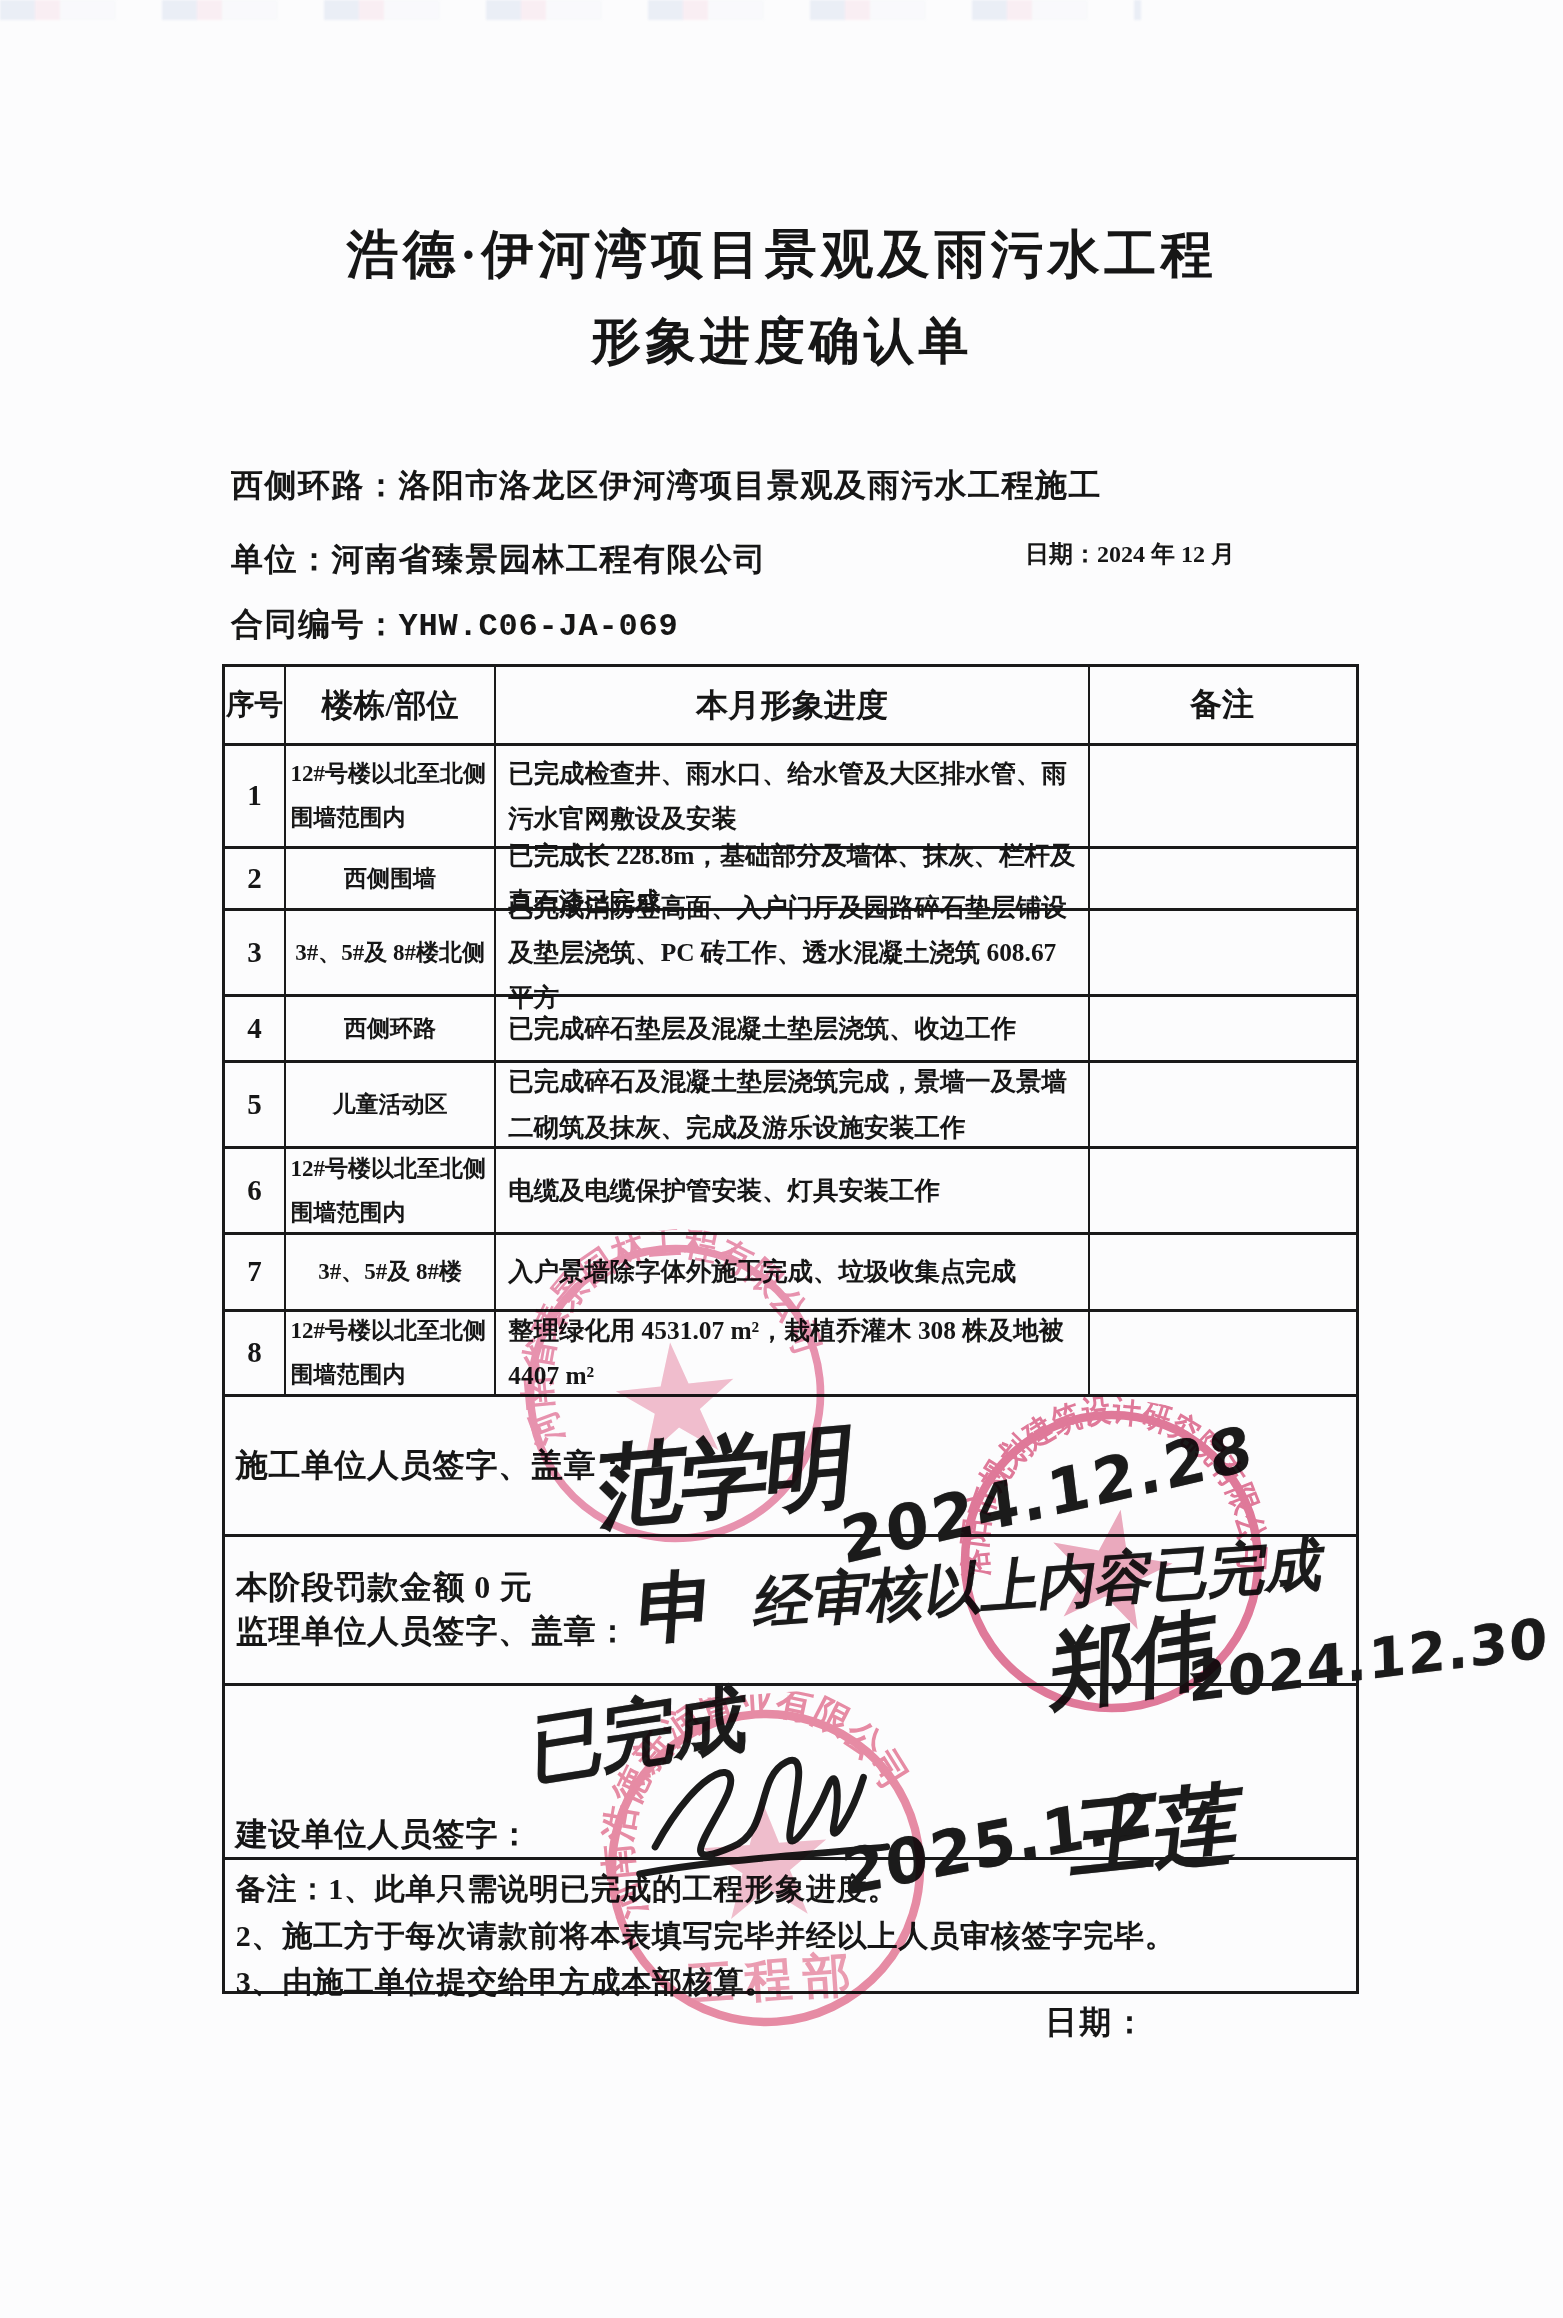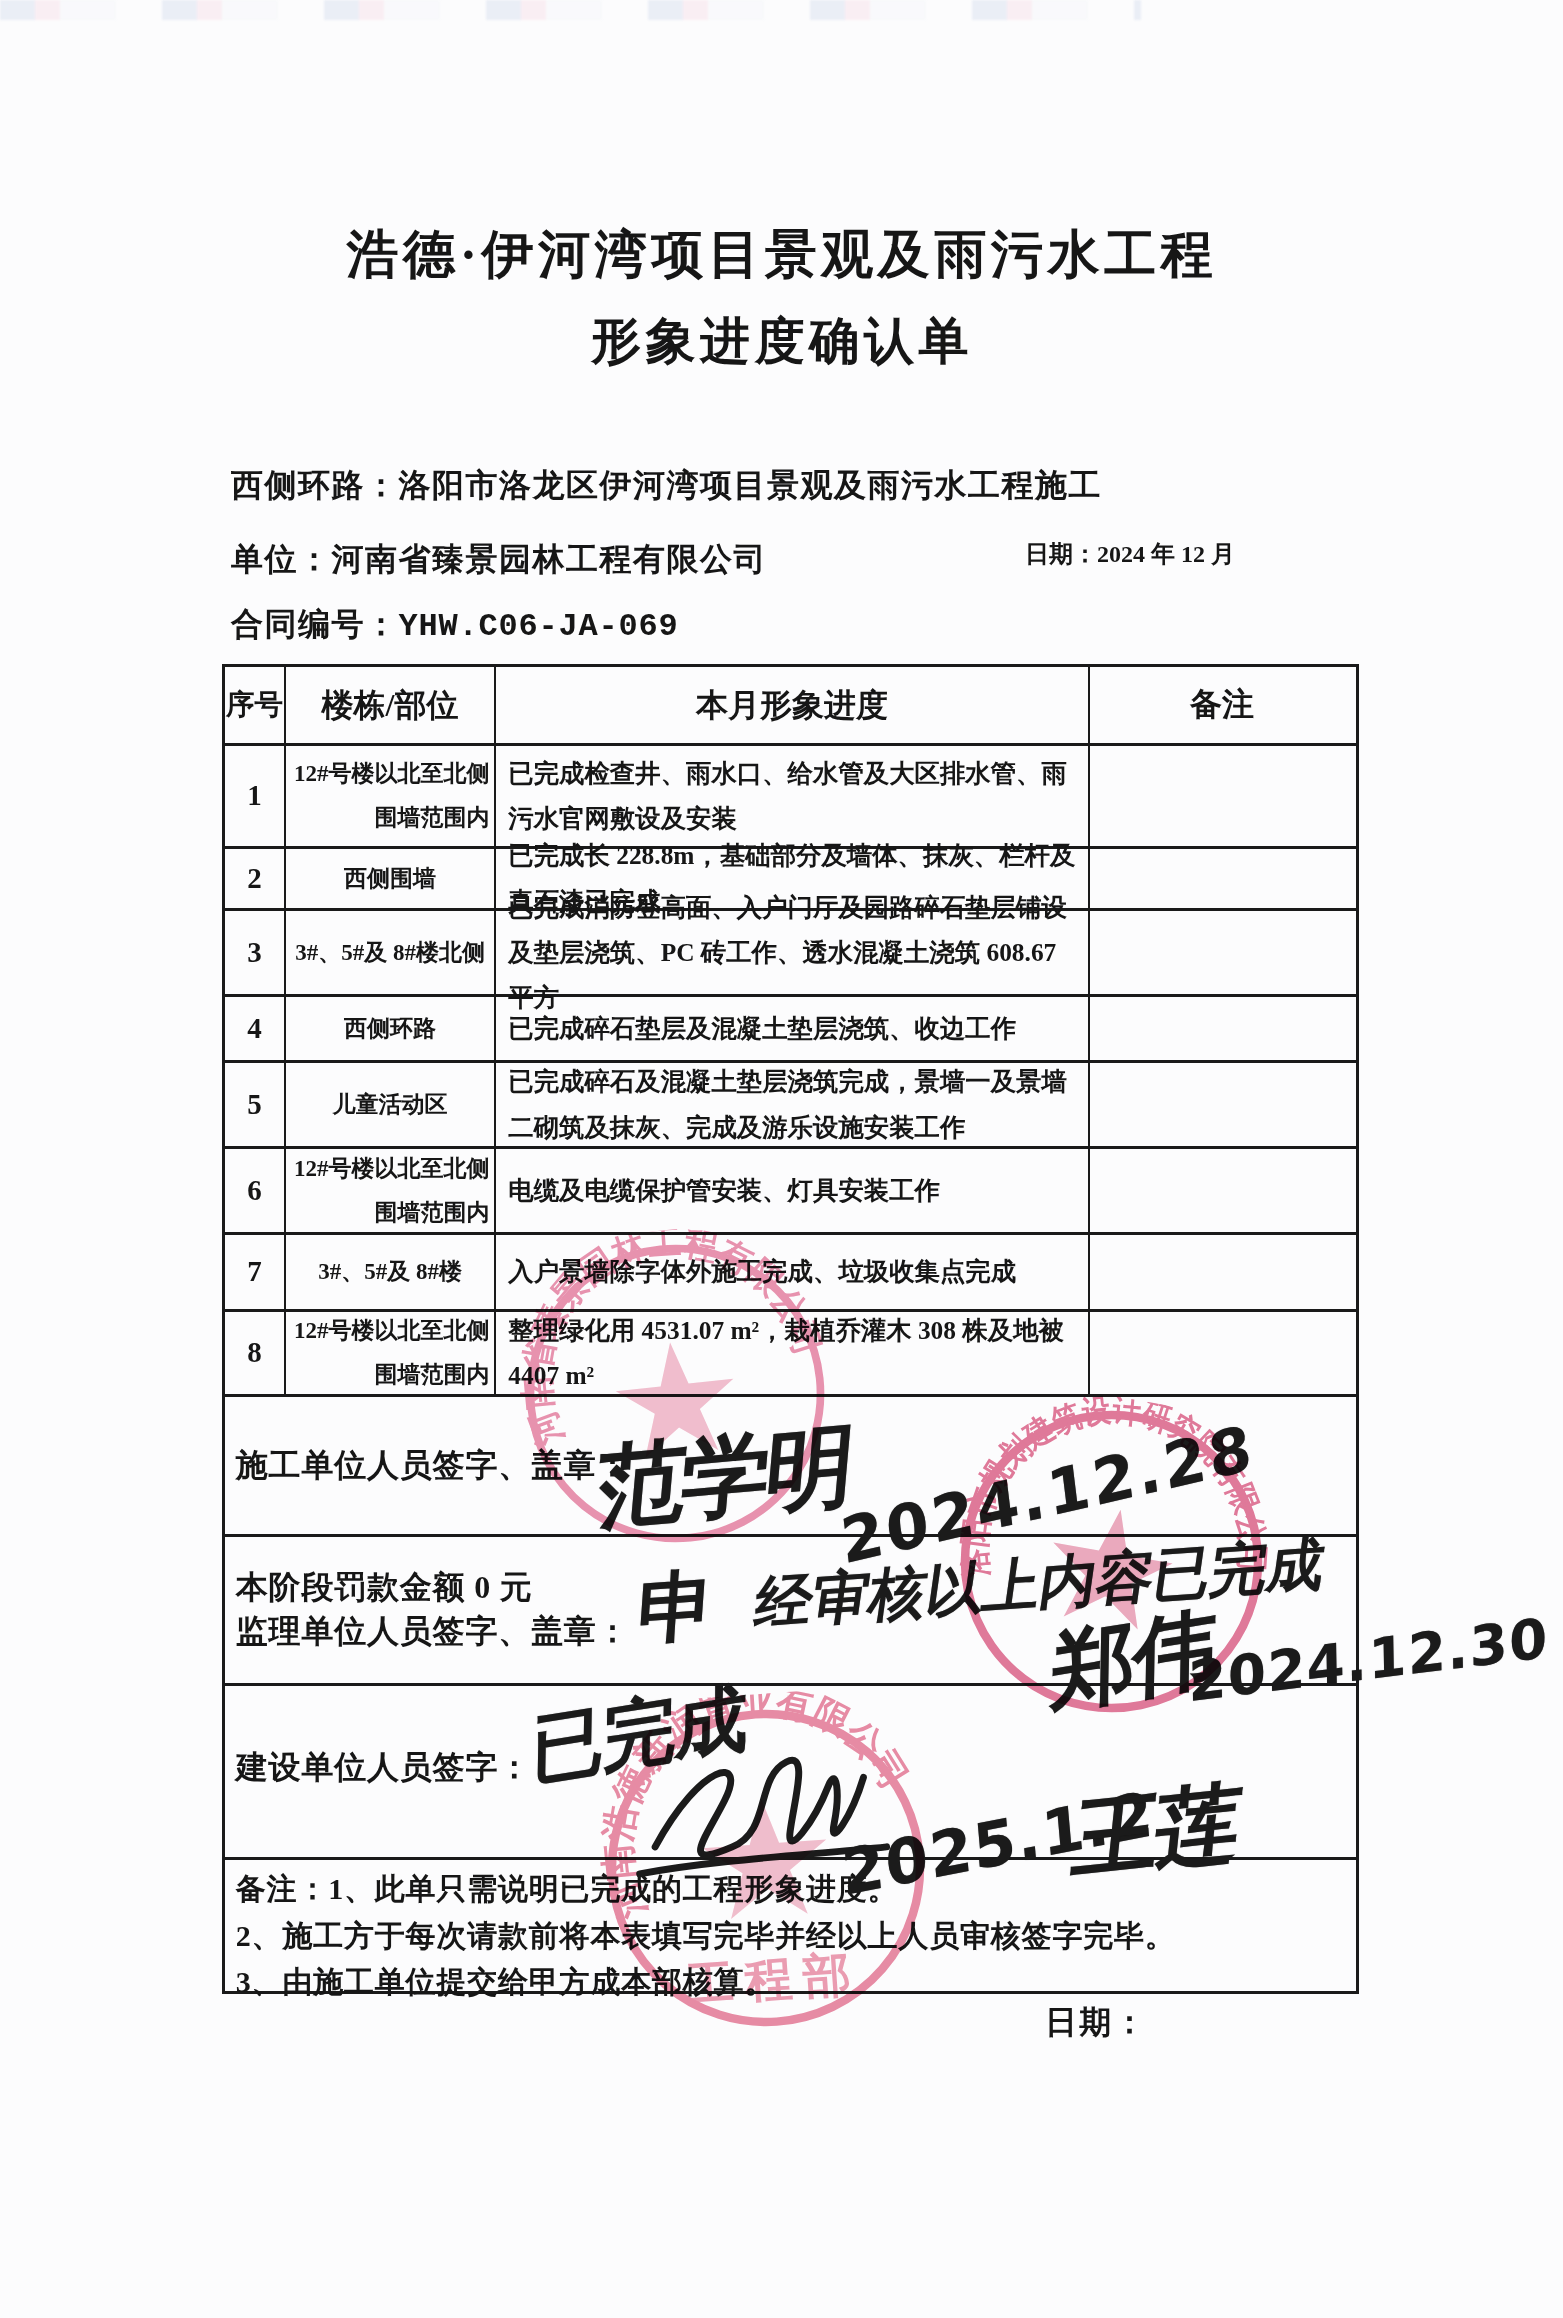--- a/index.html
+++ b/index.html
@@ -24,37 +24,37 @@
   .info-contract{top:603px;}
   .info-date{position:absolute;left:1025px;top:538px;font-size:24px;font-weight:700;white-space:nowrap;}
   .mono{font-family:"Liberation Mono","DejaVu Sans Mono",monospace;letter-spacing:0.8px;}
 
   
   .sheet{
     position:absolute;left:222px;top:664px;width:1137px;height:1330px;
     border:3.9px solid #1a1a1a;box-sizing:border-box;background:transparent;z-index:1;
   }
   .trow{display:flex;width:100%;box-sizing:border-box;border-bottom:3.9px solid #1a1a1a;}
-  .cell{box-sizing:border-box;display:flex;align-items:center;justify-content:center;text-align:right;}
+  .cell{box-sizing:border-box;display:flex;align-items:center;justify-content:center;text-align:left;}
   .c1{width:59px;font-size:29px;font-weight:700;line-height:1.35;}
   .c2{width:210px;border-left:2.3px solid #1a1a1a;font-size:23px;font-weight:700;line-height:1.9;padding:0 4.6px;font-family:Liberation Serif, serif;}
   .c3{width:594px;border-left:2.3px solid #1a1a1a;font-size:25.4px;font-weight:700;line-height:1.78;
       justify-content:flex-start;text-align:left;padding:3.1px 12.3px;}
   .c4{width:266px;border-left:2.3px solid #1a1a1a;font-size:31px;font-weight:700;}
   .thead .cell{font-size:32px;font-weight:700;}
   .thead .c1{font-size:28.5px;}
   .h-head{height:79px;}
   .h-r1{height:103px;}.h-r2{height:62px;}.h-r3{height:86px;}.h-r4{height:66px;}
   .h-r5{height:86px;}.h-r6{height:86px;}.h-r7{height:77px;}.h-r8{height:85px;}
 
   .sec{box-sizing:border-box;border-bottom:3.9px solid #1a1a1a;display:flex;flex-direction:column;
        justify-content:center;padding-left:10.8px;font-size:32px;font-weight:700;letter-spacing:0.8px;}
   .sec-contractor{height:140px;}
   .sec-supervisor{height:149px;}
-  .sec-builder{height:174px;justify-content:flex-start;padding-top:60px;}
+  .sec-builder{height:174px;justify-content:flex-end;padding-top:60px;}
   .sec-notes{height:129px;border-bottom:none;justify-content:flex-start;padding-top:10.8px;gap:10.8px;
              font-size:30px;line-height:1.2;}
   .footer-date{position:absolute;left:1045px;top:2001px;font-size:32px;font-weight:700;letter-spacing:2.3px;}
 
   
   .hw{
     position:absolute;font-family:"DejaVu Sans","Liberation Sans",sans-serif;
     color:#1b1b1b;font-weight:600;white-space:nowrap;z-index:3;pointer-events:none;
     text-shadow:0 0 0.8px rgba(20,20,20,.6);
   }

